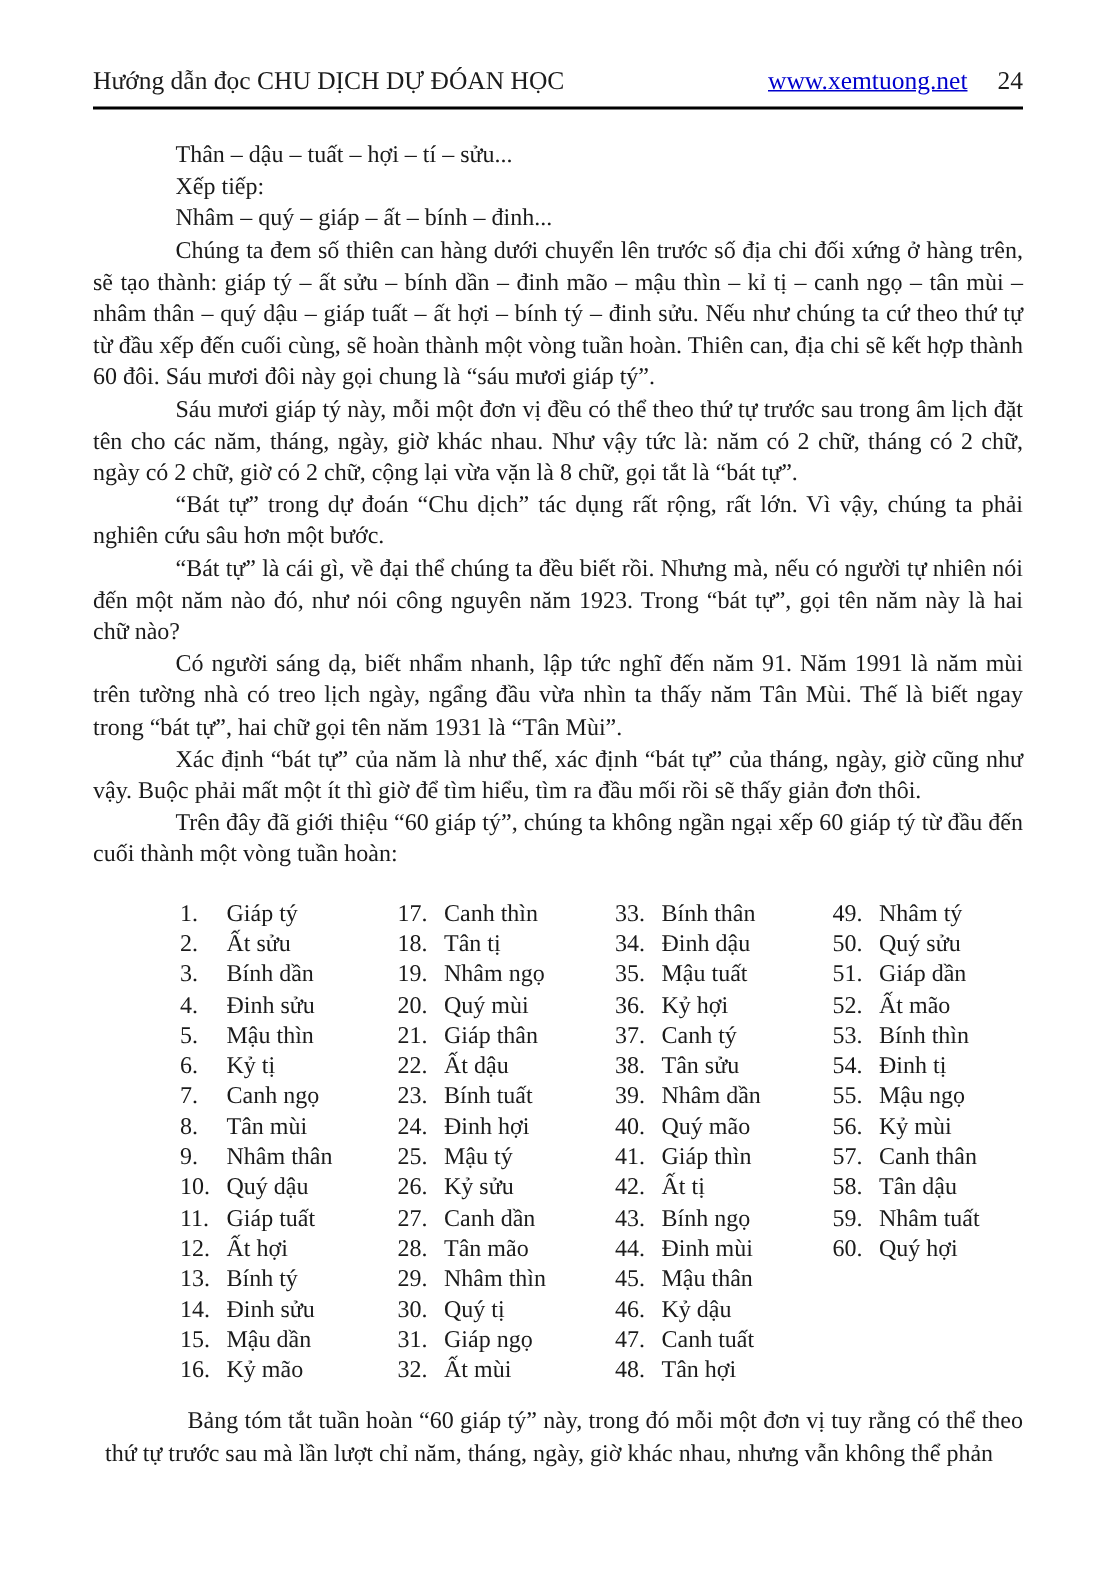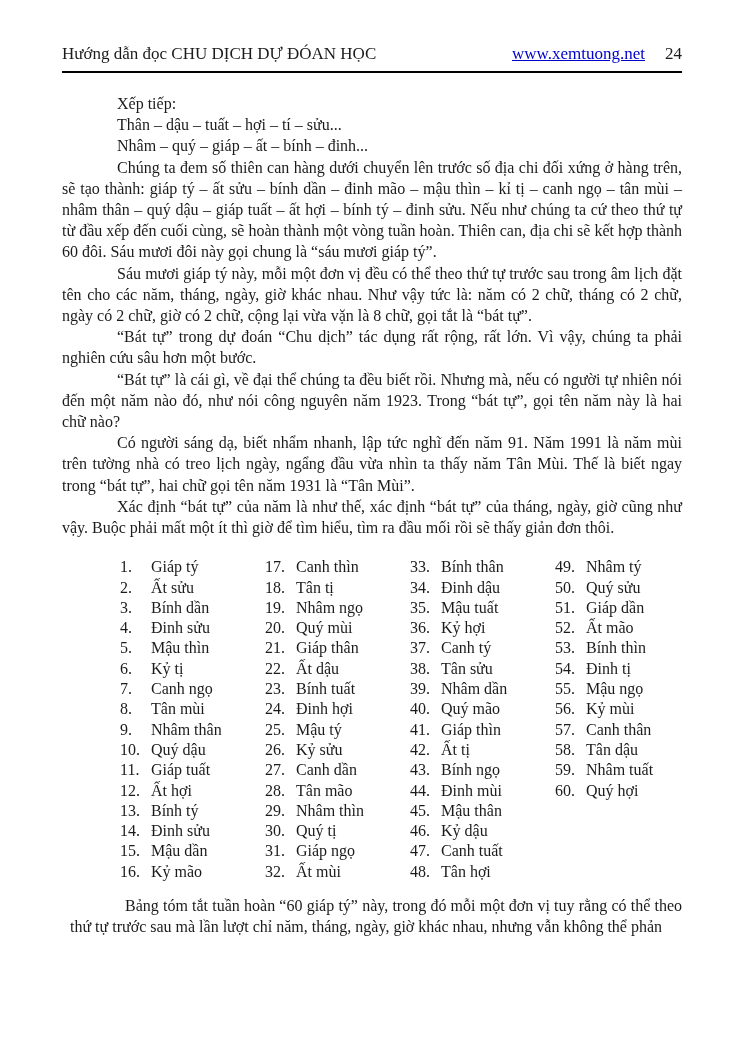--- a/index.html
+++ b/index.html
@@ -61,29 +61,30 @@
   <header class="page-header">
     <span class="header-title">Hướng dẫn đọc CHU DỊCH DỰ ĐÓAN HỌC</span>
     <span class="header-right">
       <a class="header-link" href="#">www.xemtuong.net</a>
       <span class="page-number">24</span>
     </span>
   </header>
   <hr class="header-rule">
 
   <main class="body-text" id="blocks-container">
+      <p class="line">Thân – dậu – tuất – hợi – tí – sửu...</p>
       <p class="line">Xếp tiếp:</p>
-      <p class="line">Thân – dậu – tuất – hợi – tí – sửu...</p>
       <p class="line">Nhâm – quý – giáp – ất – bính – đinh...</p>
       <p class="para">Chúng ta đem số thiên can hàng dưới chuyển lên trước số địa chi đối xứng ở hàng trên, sẽ tạo thành: giáp tý – ất sửu – bính dần – đinh mão – mậu thìn – kỉ tị – canh ngọ – tân mùi – nhâm thân – quý dậu – giáp tuất – ất hợi – bính tý – đinh sửu. Nếu như chúng ta cứ theo thứ tự từ đầu xếp đến cuối cùng, sẽ hoàn thành một vòng tuần hoàn. Thiên can, địa chi sẽ kết hợp thành 60 đôi. Sáu mươi đôi này gọi chung là “sáu mươi giáp tý”.</p>
       <p class="para">Sáu mươi giáp tý này, mỗi một đơn vị đều có thể theo thứ tự trước sau trong âm lịch đặt tên cho các năm, tháng, ngày, giờ khác nhau. Như vậy tức là: năm có 2 chữ, tháng có 2 chữ, ngày có 2 chữ, giờ có 2 chữ, cộng lại vừa vặn là 8 chữ, gọi tắt là “bát tự”.</p>
       <p class="para">“Bát tự” trong dự đoán “Chu dịch” tác dụng rất rộng, rất lớn. Vì vậy, chúng ta phải nghiên cứu sâu hơn một bước.</p>
       <p class="para">“Bát tự” là cái gì, về đại thể chúng ta đều biết rồi. Nhưng mà, nếu có người tự nhiên nói đến một năm nào đó, như nói công nguyên năm 1923. Trong “bát tự”, gọi tên năm này là hai chữ nào?</p>
       <p class="para">Có người sáng dạ, biết nhẩm nhanh, lập tức nghĩ đến năm 91. Năm 1991 là năm mùi trên tường nhà có treo lịch ngày, ngẩng đầu vừa nhìn ta thấy năm Tân Mùi. Thế là biết ngay trong “bát tự”, hai chữ gọi tên năm 1931 là “Tân Mùi”.</p>
       <p class="para">Xác định “bát tự” của năm là như thế, xác định “bát tự” của tháng, ngày, giờ cũng như vậy. Buộc phải mất một ít thì giờ để tìm hiểu, tìm ra đầu mối rồi sẽ thấy giản đơn thôi.</p>
+      <p class="para">Trên đây đã giới thiệu “60 giáp tý”, chúng ta không ngần ngại xếp 60 giáp tý từ đầu đến cuối thành một vòng tuần hoàn:</p>
     </main>
 
   <section class="giap-list" id="list-container">
       <div class="giap-col">
         <div class="giap-item">
           <span class="giap-num">1.</span>
           <span class="giap-label">Giáp tý</span>
         </div>
         <div class="giap-item">
           <span class="giap-num">2.</span>

